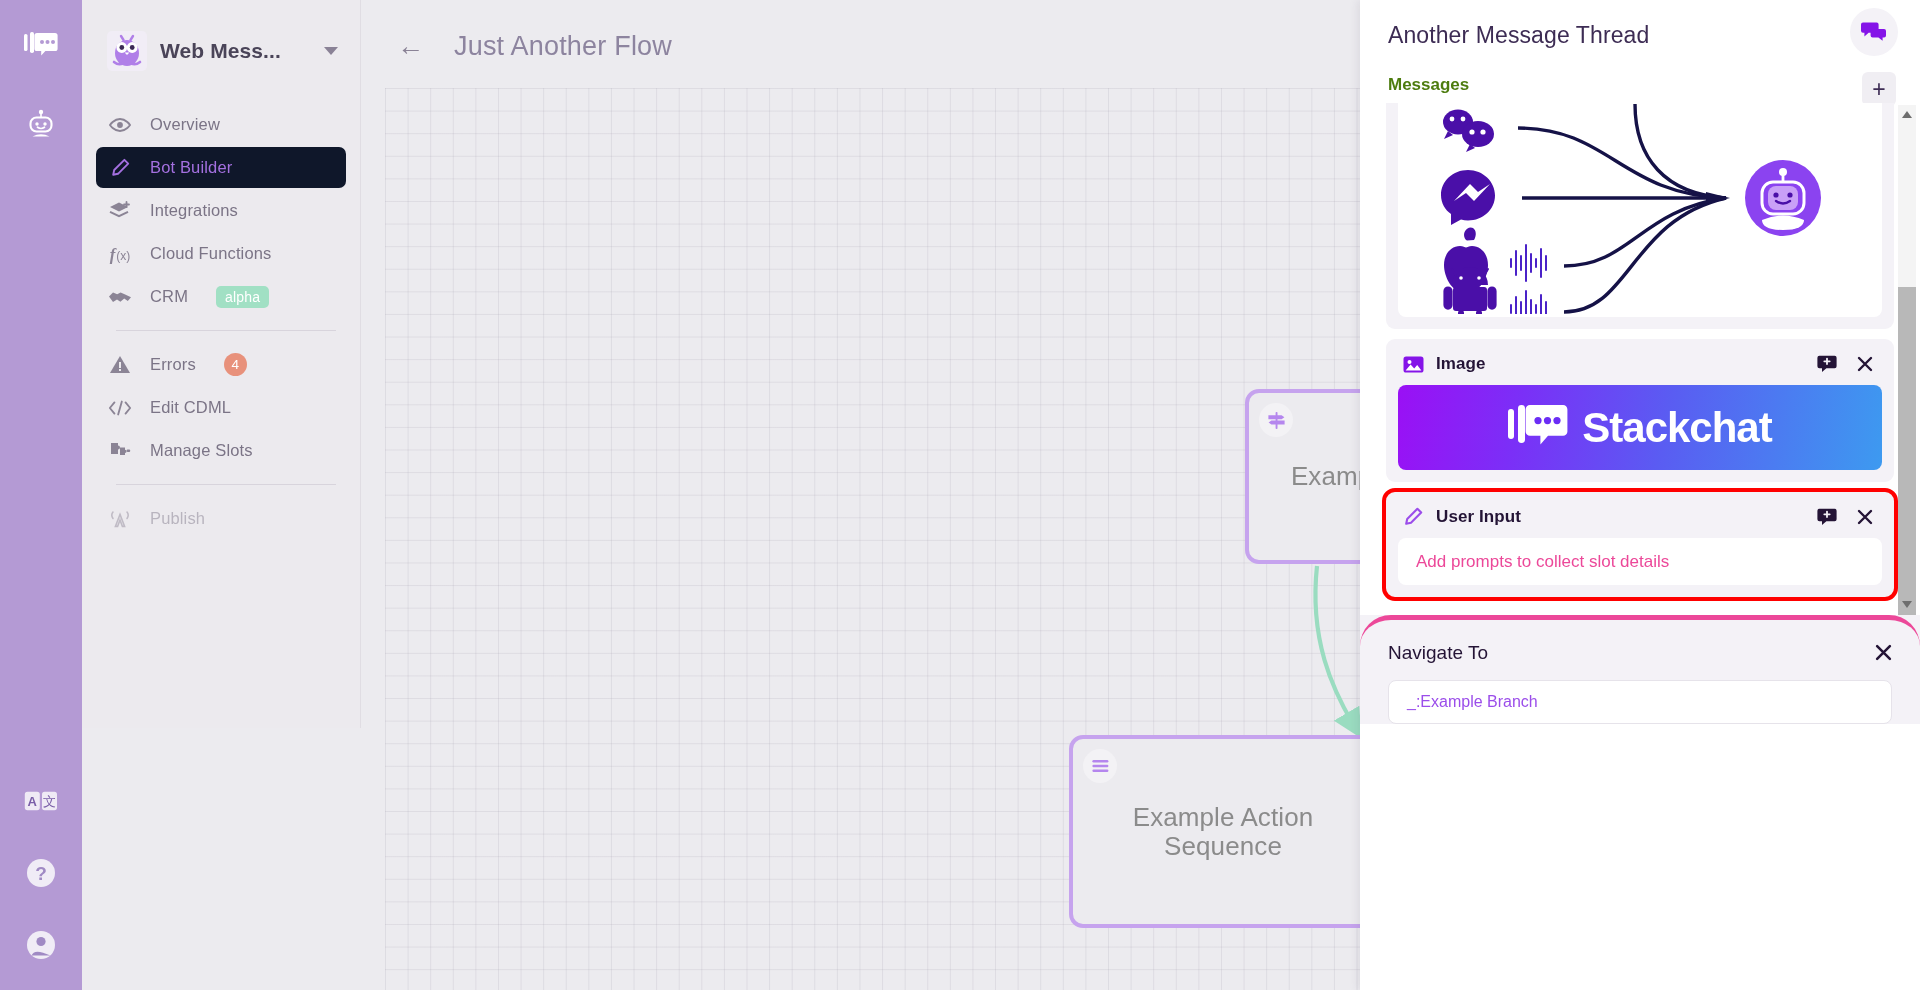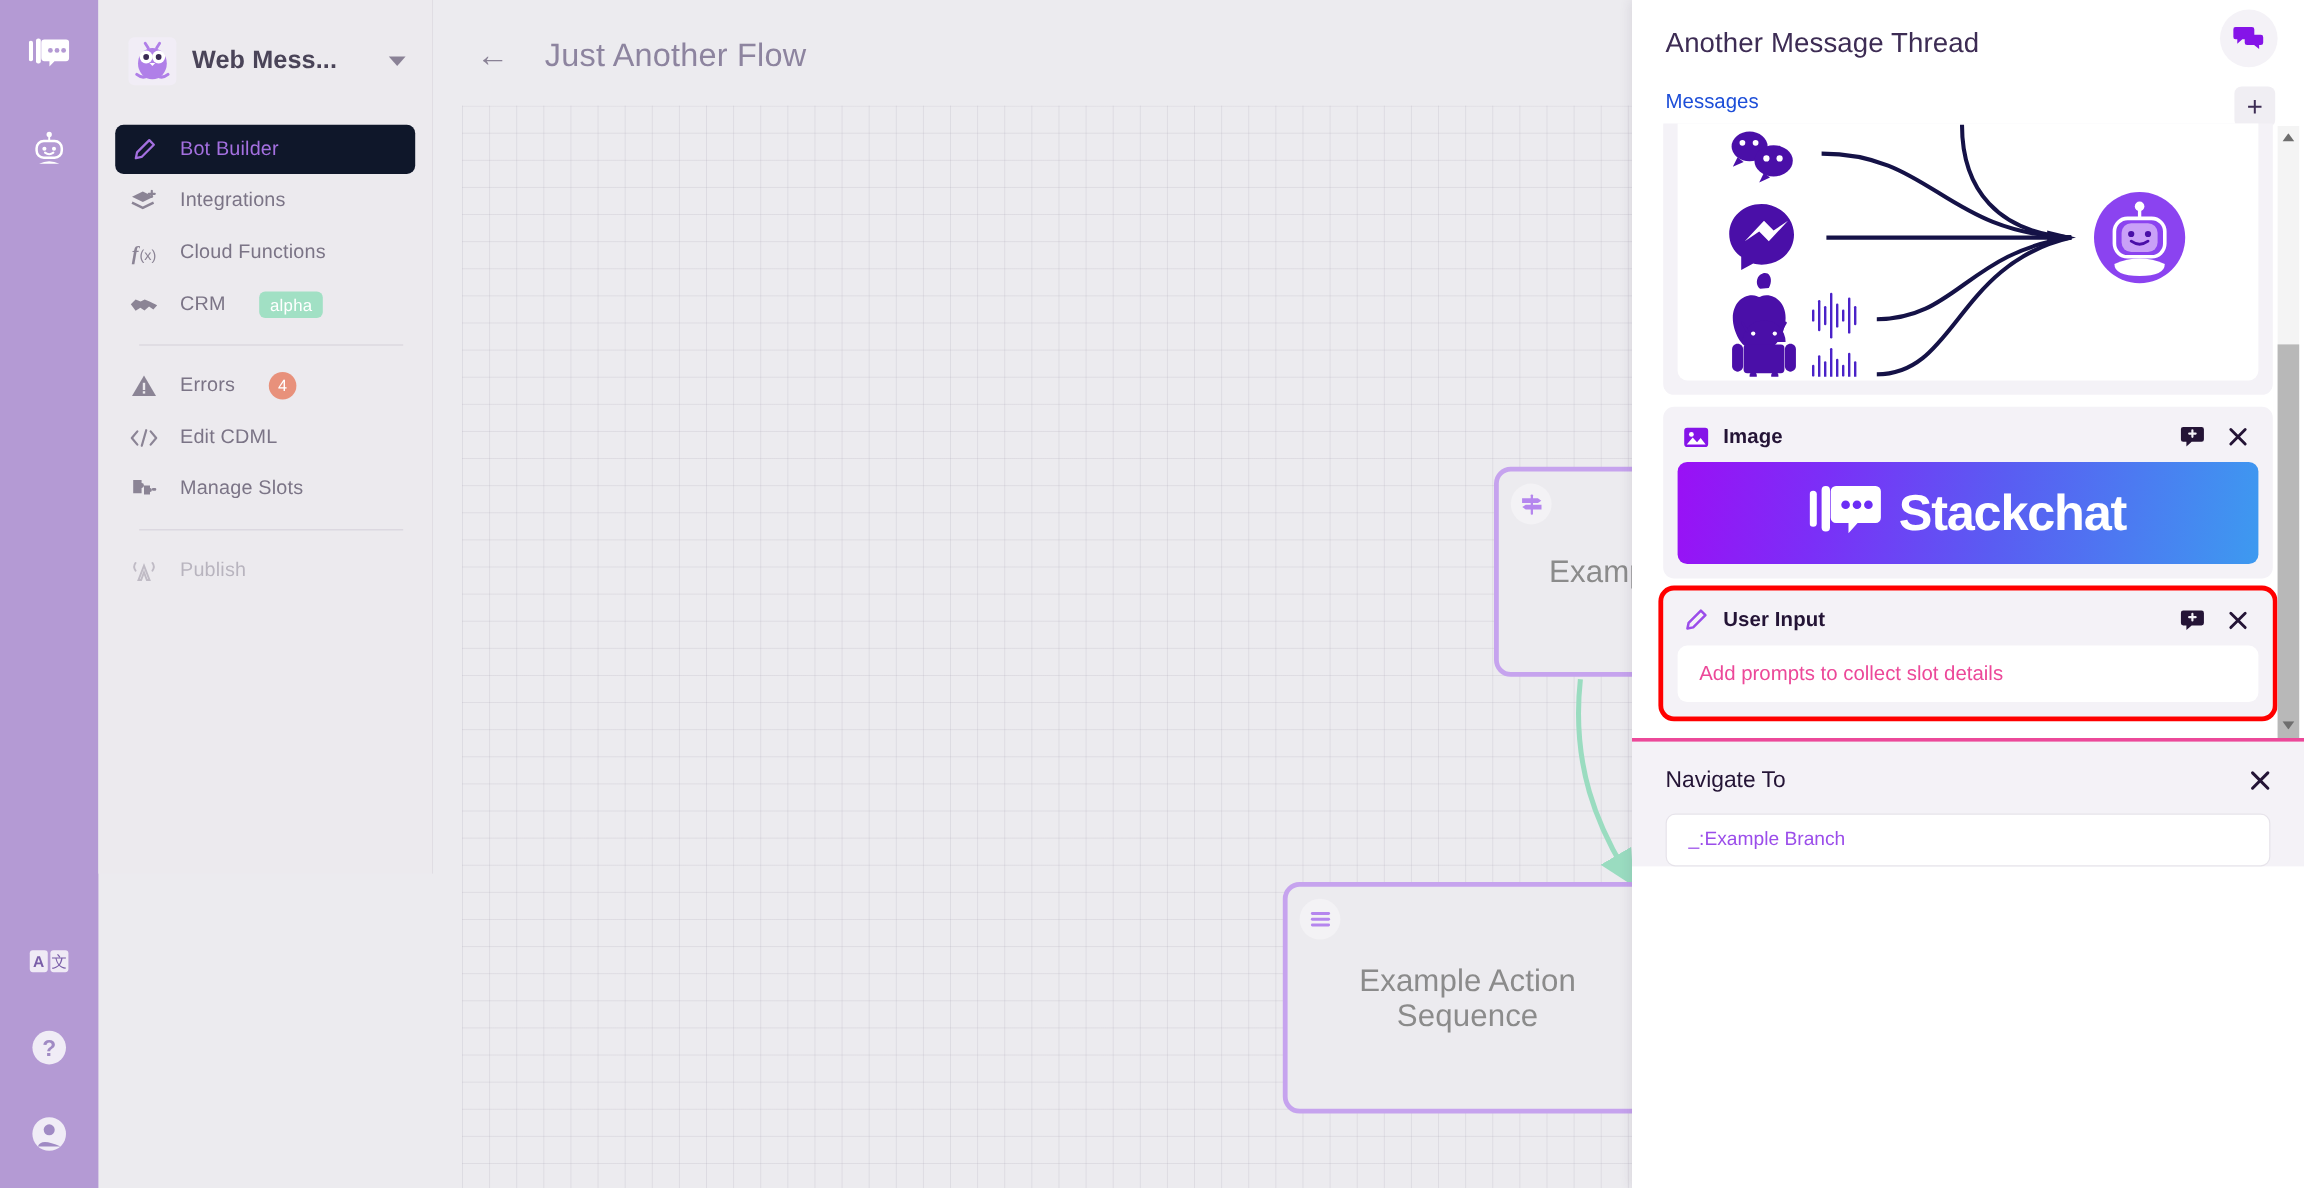--- a/index.html
+++ b/index.html
@@ -137,21 +137,21 @@
   .panel {
     position: absolute; right: 0; top: 0;
     width: 560px; height: 990px;
     background: #ffffff;
     box-shadow: -2px 0 9px rgba(60,50,80,.10);
     display: flex; flex-direction: column;
     z-index: 20;
   }
   .panel-head { padding: 22px 28px 0 28px; position: relative; }
   .panel-title { font-size: 23px; color: #3d2c54; font-weight: 500; letter-spacing: .1px; }
-  .panel-sub { font-size: 17px; color: #1d4ed8; margin-top: 26px; }
+  .panel-sub { font-size: 17px; color: #4d7c0f; margin-top: 26px; font-weight: bold; }
   .thread-icon-btn {
     position: absolute; right: 22px; top: 8px;
     width: 48px; height: 48px; border-radius: 50%;
     background: #f4f2f7; display: flex; align-items: center; justify-content: center;
     cursor: pointer;
   }
   .add-btn {
     position: absolute; right: 24px; top: 72px;
     width: 34px; height: 34px; border-radius: 6px;
     background: #f0eef3; color: #3d2c54;
@@ -195,21 +195,21 @@
     display: flex; align-items: center; justify-content: center; gap: 14px;
     width: 100%;
   }
   .logo-text { color:#fff; font-size: 42px; font-weight: bold; letter-spacing: -1px; }
 
   .pscroll { position: absolute; right: 4px; top: 2px; width: 18px; bottom: 2px; background: #f4f4f4; }
   .pscroll .thumb { position: absolute; left: 0; width: 18px; top: 182px; height: 390px; background: #b8b8b8; }
   .pscroll .ar { position: absolute; left: 0; width: 18px; height: 18px; display:flex; align-items:center; justify-content:center; }
   .pscroll .ar.up { top: 0; } .pscroll .ar.down { bottom: 0; }
 
-  .navigate-sec { border-top: 3px solid #ec4899; padding: 22px 28px 0 28px; position: relative; }
+  .navigate-sec { border-top: 5px solid #ec4899; padding: 22px 28px 0 28px; position: relative; border-radius: 31px; }
   .nav-title { font-size: 19px; color: #241436; font-weight: 500; }
   .nav-close { position: absolute; right: 28px; top: 24px; cursor: pointer; color: #241436; }
   .nav-field {
     margin-top: 16px; background: #fff;
     border: 1px solid #e6e3ea; border-radius: 8px;
     height: 44px; display: flex; align-items: center; padding: 0 18px;
     font-size: 16px; color: #9b4dea;
   }
   .panel-bottom-fill { flex: 1; background: #f4f2f7; }
   .navigate-block { background: #f4f2f7; }
@@ -283,20 +283,29 @@
           <path d="M19.6 23.5l2.4 2.6 2.4-2.6z" fill="#ffffff"></path>
           <path d="M9 33q5 4 9 1M35 33q-5 4-9 1" stroke="#b07fe8" stroke-width="2.6" stroke-linecap="round" fill="none"></path>
         </svg>
       </div>
       <div class="brand-name">Web Mess...</div>
       <div class="caret"></div>
     </div>
 
     <div class="nav">
 
+      <div class="nav-item">
+        <span class="nav-ico">
+          <svg width="22" height="16" viewBox="0 0 22 16" fill="none" aria-hidden="true">
+            <path d="M1 8s3.8-6 10-6 10 6 10 6-3.8 6-10 6S1 8 1 8z" stroke="currentColor" stroke-width="1.9"></path>
+            <circle cx="11" cy="8" r="2.9" fill="currentColor"></circle>
+          </svg>
+        </span>
+        <span class="nav-label">Overview</span>
+      </div>
 
       <div class="nav-item active">
         <span class="nav-ico">
           <svg width="20" height="20" viewBox="0 0 20 20" fill="none" aria-hidden="true">
             <path d="M14.4 1.8l3.8 3.8-10.2 10.2-4.8 1 1-4.8z" stroke="currentColor" stroke-width="1.9" stroke-linejoin="round"></path>
           </svg>
         </span>
         <span class="nav-label">Bot Builder</span>
       </div>
 

